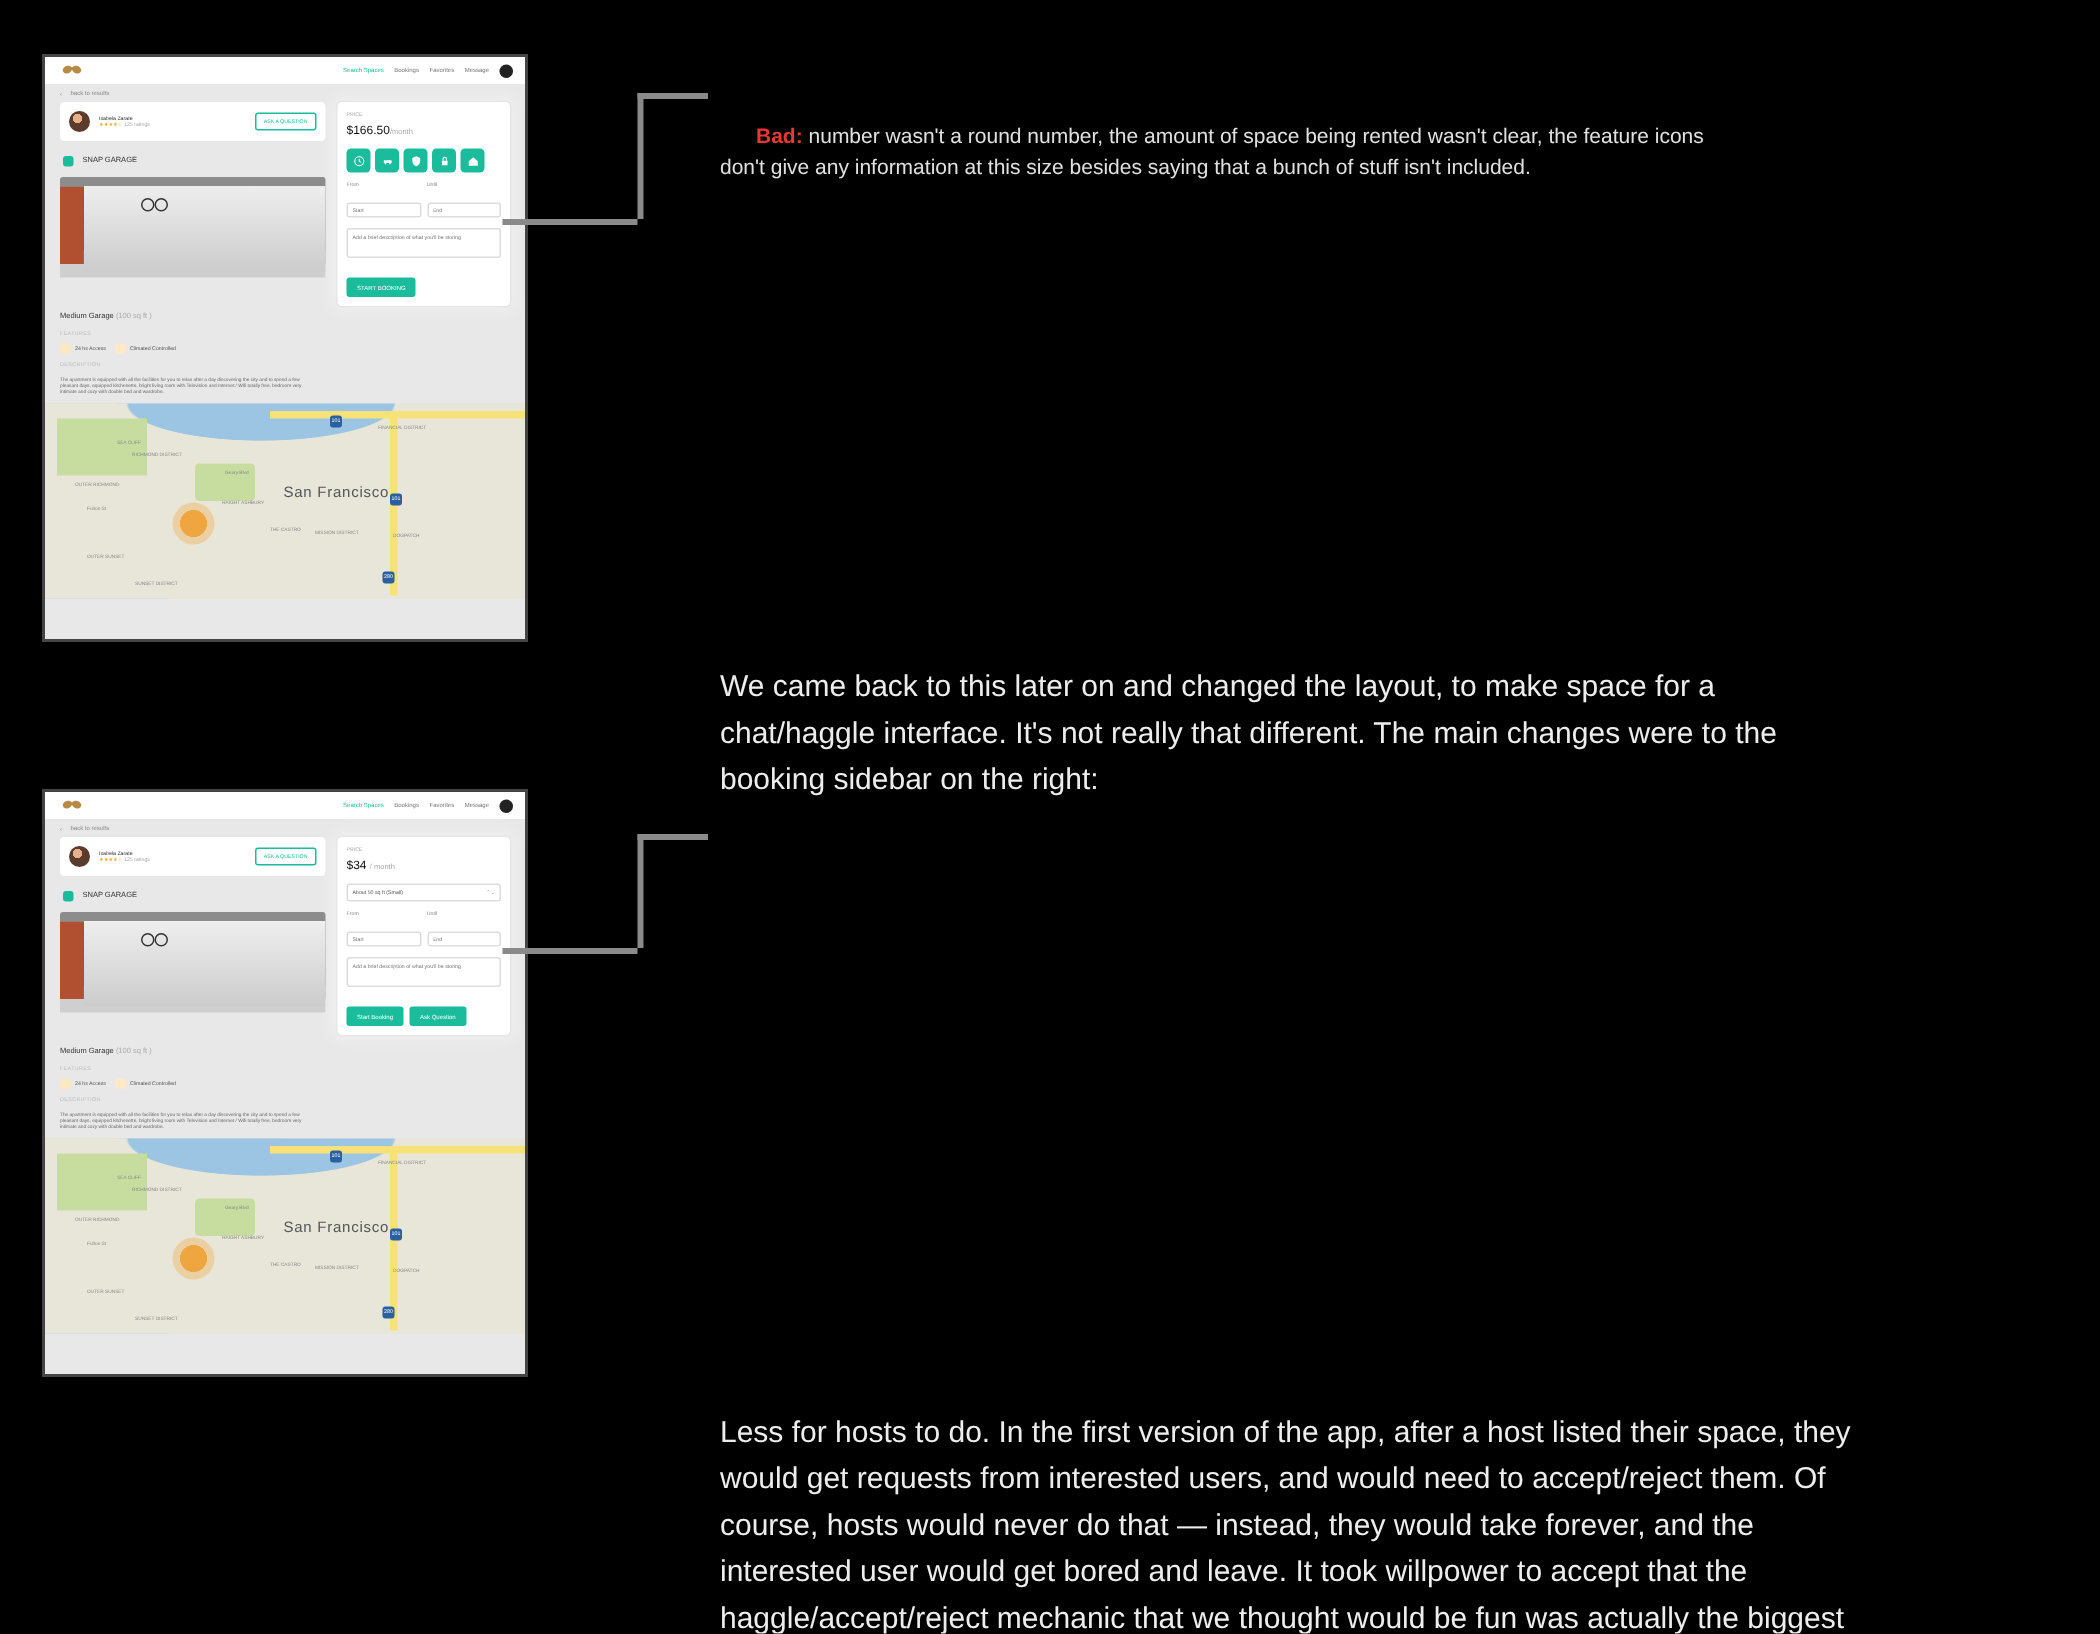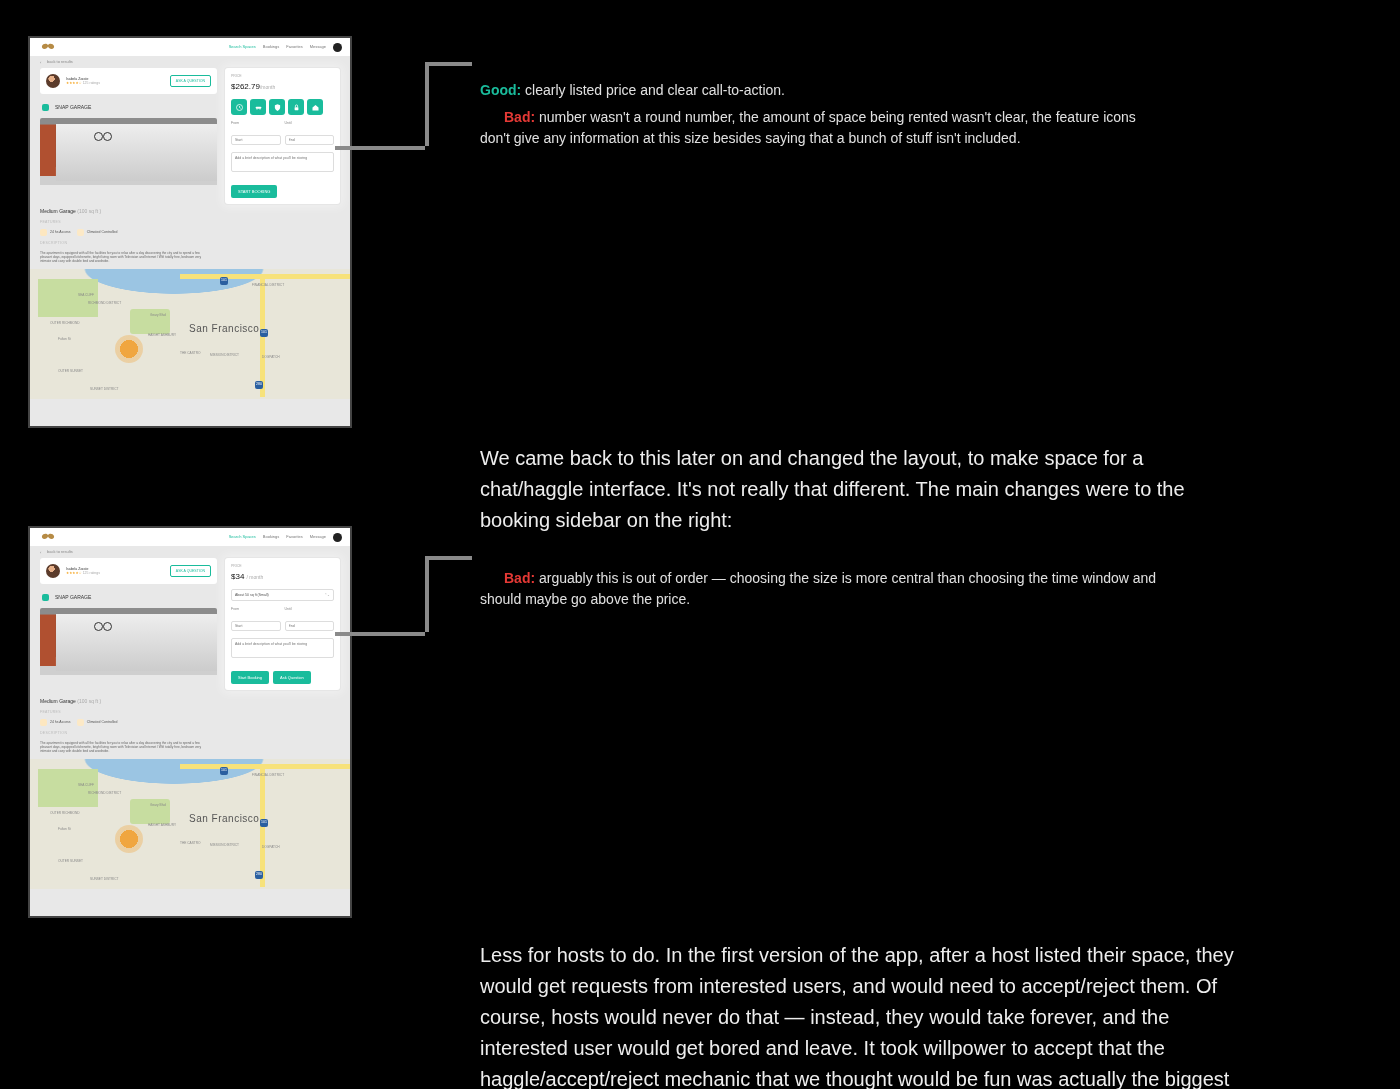--- a/index.html
+++ b/index.html
@@ -190,21 +190,21 @@
           </div>
       </div>
       <div class="section-label">DESCRIPTION</div>
       <div class="desc">The apartment is equipped with all the facilities for you to relax after a day discovering the city and to spend a few pleasant days, equipped kitchenette, bright living room with Television and Internet / Wifi totally free, bedroom very intimate and cozy with double bed and wardrobe.</div>
     </div>
 
     <div class="right-col">
       <div class="price-card">
         <div class="plabel">PRICE</div>
         <div class="price">
-          <span>$262.79</span><span class="per">/month</span>
+          <span>$166.50</span><span class="per">/month</span>
         </div>
         <div class="icon-row">
           <span class="ico">
               <svg viewBox="0 0 24 24" fill="none" stroke="#fff" stroke-width="2">
                 <circle cx="12" cy="12" r="8"></circle>
                 <path d="M12 8v4l3 2"></path>
               </svg>
             </span>
           <span class="ico">
               <svg viewBox="0 0 24 24" fill="#fff">
@@ -270,21 +270,20 @@
     <div class="shield" style="left:230px; top:60px">101</div>
     <div class="shield" style="left:225px; top:112px">280</div>
   </div>
 </div>
 
 <div class="connector conn-top-src"></div>
 <div class="connector conn-top-v"></div>
 <div class="connector conn-top-h"></div>
 
 <div class="annot annot-top">
-  <p><span class="good">Good:</span><span> clearly listed price and clear call-to-action.</span></p>
   <p><span class="bad">Bad:</span><span> number wasn't a round number, the amount of space being rented wasn't clear, the feature icons don't give any information at this size besides saying that a bunch of stuff isn't included.</span></p>
 </div>
 
 <div class="bodytext bodytext-mid">We came back to this later on and changed the layout, to make space for a chat/haggle interface. It's not really that different. The main changes were to the booking sidebar on the right:</div>
 
 <div class="mockup mockup-bottom">
   <div class="topbar">
     <span class="mustache">
       <svg viewBox="0 0 40 16">
           <path d="M20 4c-3-4-10-3-12 2-1 3 1 6 5 6 3 0 6-2 7-5 1 3 4 5 7 5 4 0 6-3 5-6-2-5-9-6-12-2z" fill="#b68b45"></path>
@@ -395,16 +394,15 @@
     <div class="shield" style="left:230px; top:60px">101</div>
     <div class="shield" style="left:225px; top:112px">280</div>
   </div>
 </div>
 
 <div class="connector conn-bot-src"></div>
 <div class="connector conn-bot-v"></div>
 <div class="connector conn-bot-h"></div>
 
 <div class="annot annot-bottom">
-  <p><span class="bad">Bad:</span><span> arguably this is out of order — choosing the size is more central than choosing the time window and should maybe go above the price.</span></p>
 </div>
 
 <div class="bodytext bodytext-end">Less for hosts to do. In the first version of the app, after a host listed their space, they would get requests from interested users, and would need to accept/reject them. Of course, hosts would never do that — instead, they would take forever, and the interested user would get bored and leave. It took willpower to accept that the haggle/accept/reject mechanic that we thought would be fun was actually the biggest bottleneck in the funnel. We disabled it and saw immediate improvements.</div>
 
 </body></html>

